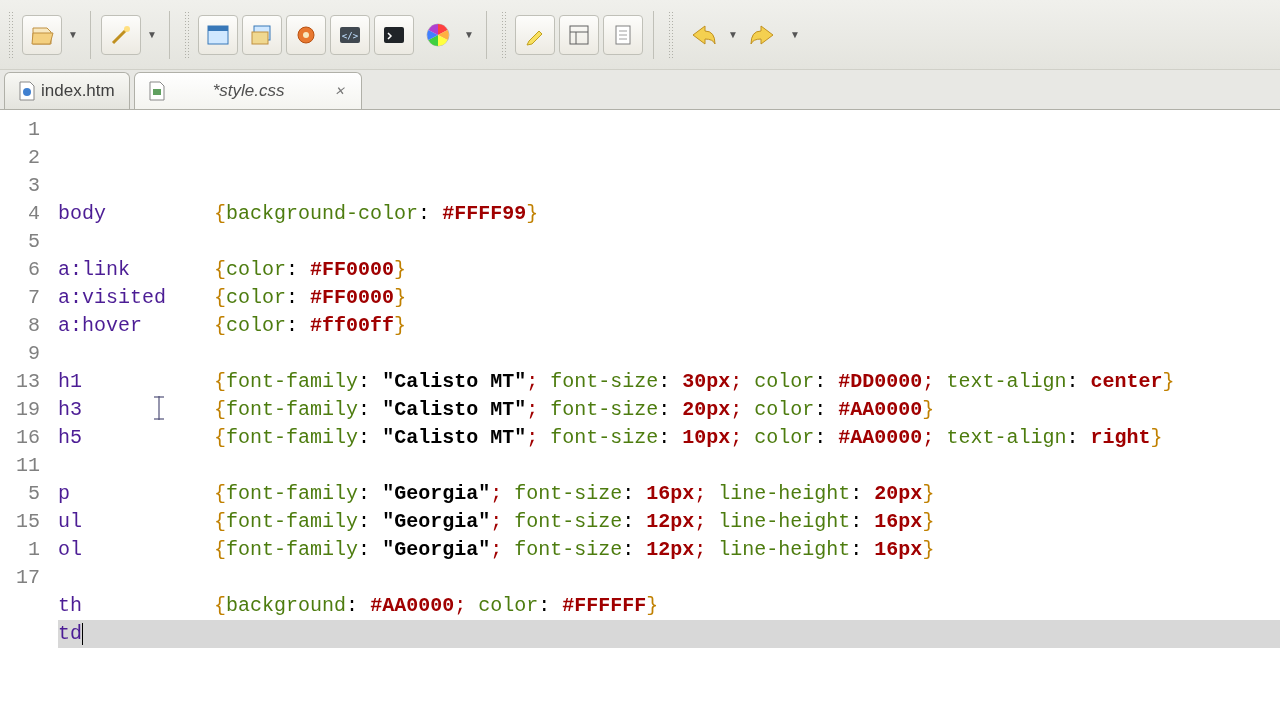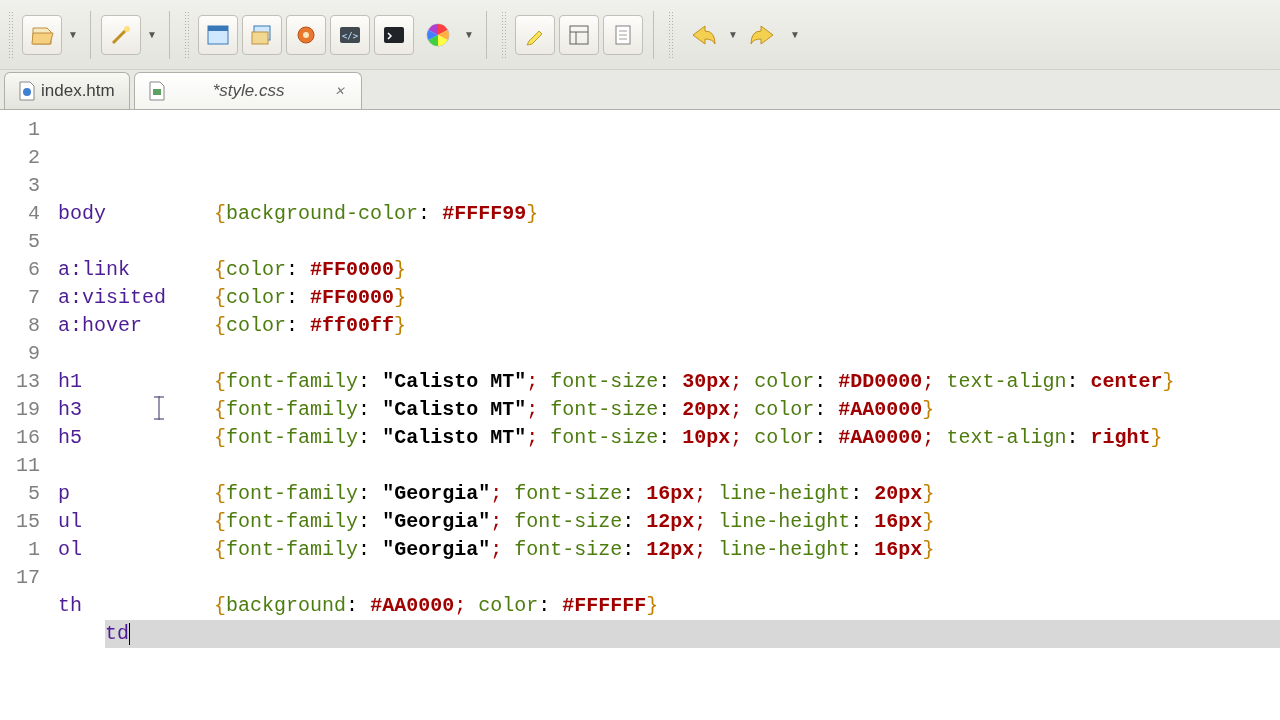--- a/index.html
+++ b/index.html
@@ -17,21 +17,21 @@
 .tab.active { background:linear-gradient(#ffffff,#f4f4f0); font-style:italic; color:#505050; position:relative;gap:48px; }
 .tab .doc-ico { width:16px; height:20px; }
 .tab .close { width:14px; height:14px; font-size:12px; color:#777; display:flex; align-items:center; justify-content:center; }
 
 .editor { display:flex; height:610px; background:#fff; }
 .gutter { width:48px; text-align:right; padding:6px 8px 0 0; color:#808080; font-family:"Courier New",monospace; font-size:20px; line-height:28px; user-select:none; }
 .gutter .ln { height:28px; }
 
 .code { flex:1; padding:6px 0 0 10px; font-family:"Courier New",monospace; font-size:20px; line-height:28px; white-space:pre; position:relative; }
 .cline { height:28px; }
-.cline.current { background:#d8d8d8;margin-left:47px; }
+.cline.current { background:#d8d8d8; }
 .tok-sel { font-weight:normal; color:#4c1d95; }
 .tok-br  { color:#c08000; }
 .tok-prop{ color:#4d7c0f; }
 .tok-col { }
 .tok-val { color:#a00000; font-weight:bold; }
 .tok-str { color:#000; font-weight:bold; }
 .tok-num { color:#a00000; font-weight:bold;text-align:center; }
 .tok-semi{ color:#a00000; }
 
 .cursor { display:inline-block; width:1px; height:22px; background:#000; vertical-align:middle; animation:blink 1s step-end infinite; }

